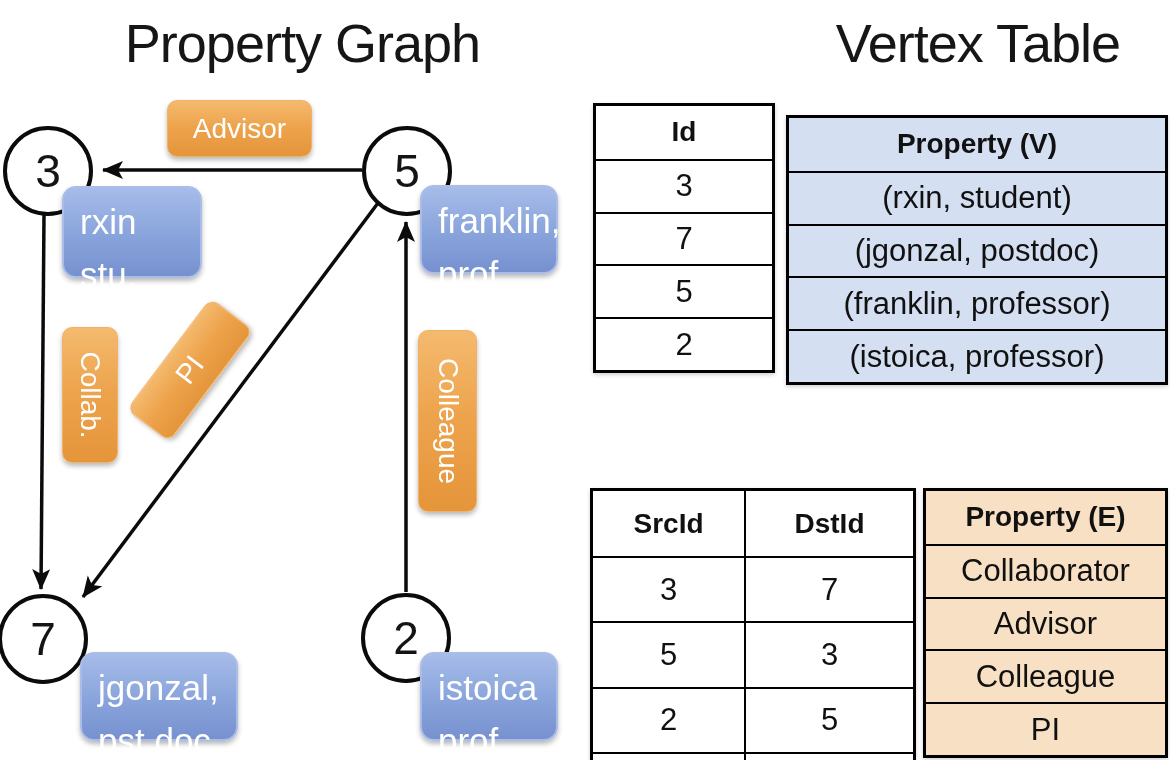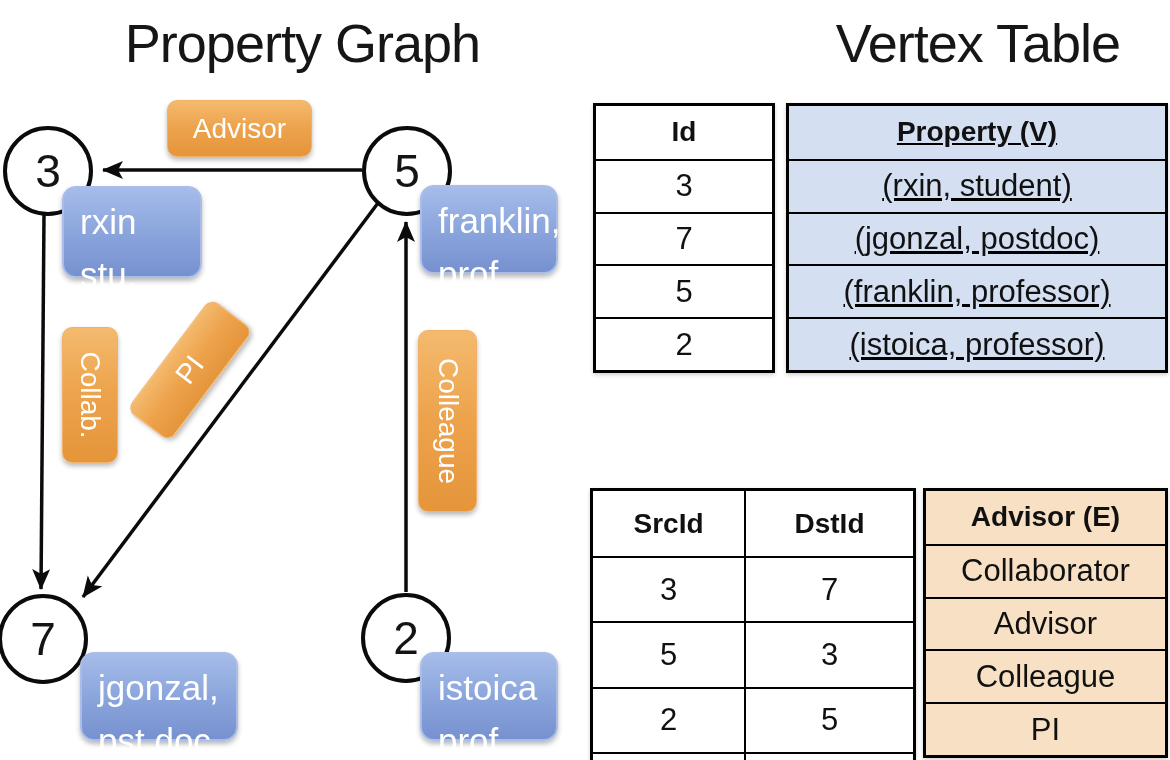--- a/index.html
+++ b/index.html
@@ -105,21 +105,21 @@
   </div>
 
   <div class="tbox" style="left:593px;top:103px;width:182px;height:270px;">
     <div class="cell hdr row1">Id</div>
     <div class="cell">3</div>
     <div class="cell">7</div>
     <div class="cell">5</div>
     <div class="cell">2</div>
   </div>
 
-  <div class="tbox fill-blue" style="left:786px;top:103px;width:382px;height:270px;text-decoration:underline;">
+  <div class="tbox fill-blue" style="left:786px;top:115px;width:382px;height:270px;">
     <div class="cell hdr row1">Property (V)</div>
     <div class="cell">(rxin, student)</div>
     <div class="cell">(jgonzal, postdoc)</div>
     <div class="cell">(franklin, professor)</div>
     <div class="cell">(istoica, professor)</div>
   </div>
 
   <div class="tbox srcdst" style="left:590px;top:488px;width:326px;height:332px;">
     <div class="cell hdr row1">SrcId</div>
     <div class="cell hdr row1 c2">DstId</div>
@@ -127,20 +127,20 @@
     <div class="cell c2">7</div>
     <div class="cell">5</div>
     <div class="cell c2">3</div>
     <div class="cell">2</div>
     <div class="cell c2">5</div>
     <div class="cell">5</div>
     <div class="cell c2">7</div>
   </div>
 
   <div class="tbox fill-tan" style="left:923px;top:488px;width:245px;height:270px;">
-    <div class="cell hdr row1">Advisor (E)</div>
+    <div class="cell hdr row1">Property (E)</div>
     <div class="cell">Collaborator</div>
     <div class="cell">Advisor</div>
     <div class="cell">Colleague</div>
     <div class="cell">PI</div>
   </div>
 
 </div>
 
 </body></html>

